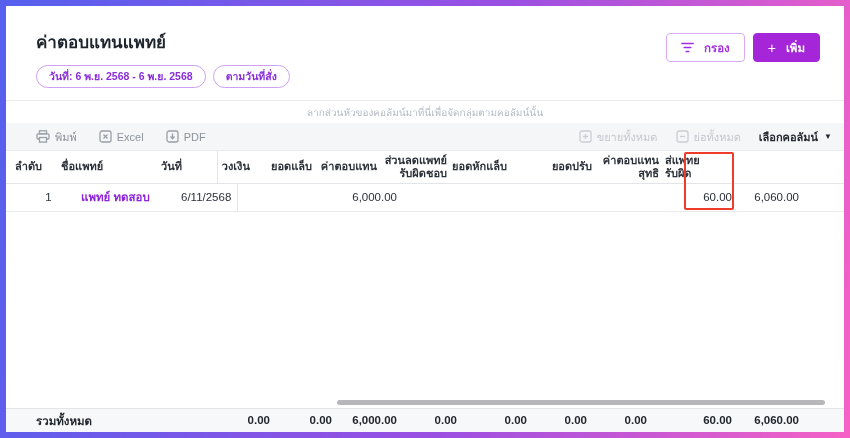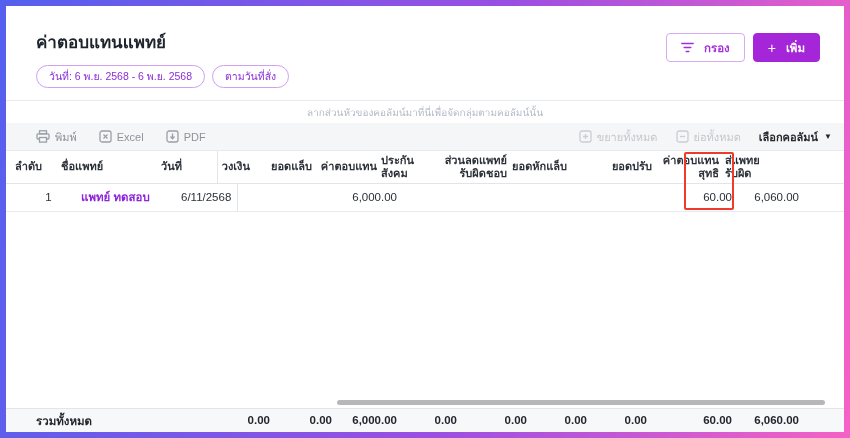--- a/index.html
+++ b/index.html
@@ -8,21 +8,21 @@
            background:linear-gradient(100deg, #5560ee 0%, #9a4fe2 55%, #f661c5 100%); }
   .page  { width:100%; height:100%; background:#ffffff; position:relative;
            display:flex; flex-direction:column; overflow:hidden; }
 
   
   .page-header { height:94px; flex:none; display:flex; justify-content:space-between;
                  padding:22px 24px 0 30px; }
   .page-title { font-size:17px; font-weight:700; color:#1e242c; }
   .chips { margin-top:10px; display:flex; gap:7px; }
   .chip { border:1px solid #cf9ff2; color:#8a2fd8; background:#fff; font-size:10.5px;
-          font-weight:400; border-radius:12px; padding:5px 12px; line-height:1; white-space:nowrap; }
+          font-weight:700; border-radius:12px; padding:5px 12px; line-height:1; white-space:nowrap; }
   .actions { display:flex; gap:8px; align-items:flex-start; padding-top:5px; }
   .btn { height:29px; border-radius:4px; font-size:11.5px; font-weight:600; cursor:pointer;
          display:inline-flex; align-items:center; gap:10px; padding:0 14px; white-space:nowrap; }
   .btn-outline { background:#fff; border:1px solid #d7aaf3; color:#a32ee0; }
   .btn-primary { background:#a526d9; border:1px solid #a526d9; color:#fff; }
   .plus-glyph { font-size:14px; font-weight:400; line-height:1; }
 
   
   .group-row { height:23px; flex:none; border-top:1px solid #e8eaee; display:flex;
                align-items:center; justify-content:center; font-size:10px; color:#b3bac4; }
@@ -161,23 +161,20 @@
         </div>
         <div class="cell al-right" style="width: 36px;">
           <span>วงเงิน</span>
         </div>
         <div class="cell al-right" style="width: 62px;">
           <span>ยอดแล็บ</span>
         </div>
         <div class="cell al-right" style="width: 65px;">
           <span>ค่าตอบแทน</span>
         </div>
-        <div class="cell al-right" style="width: 60px;">
-          <span>ประกันสังคม</span>
-        </div>
         <div class="cell al-right" style="width: 70px;">
           <span>ส่วนลดแพทย์</span>
           <span>รับผิดชอบ</span>
         </div>
         <div class="cell al-right" style="width: 60px;">
           <span>ยอดหักแล็บ</span>
         </div>
         <div class="cell al-right" style="width: 85px;">
           <span>ยอดปรับ</span>
         </div>

